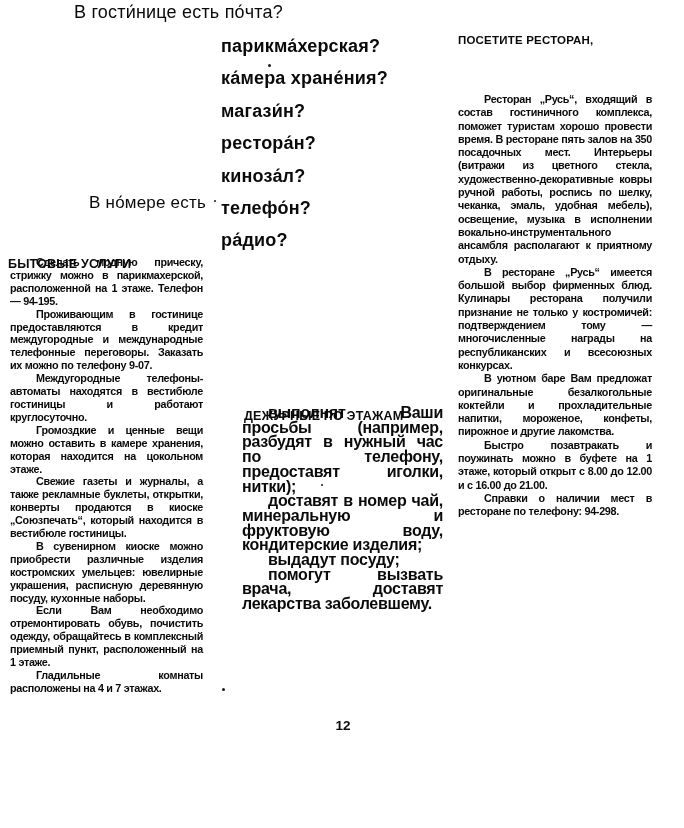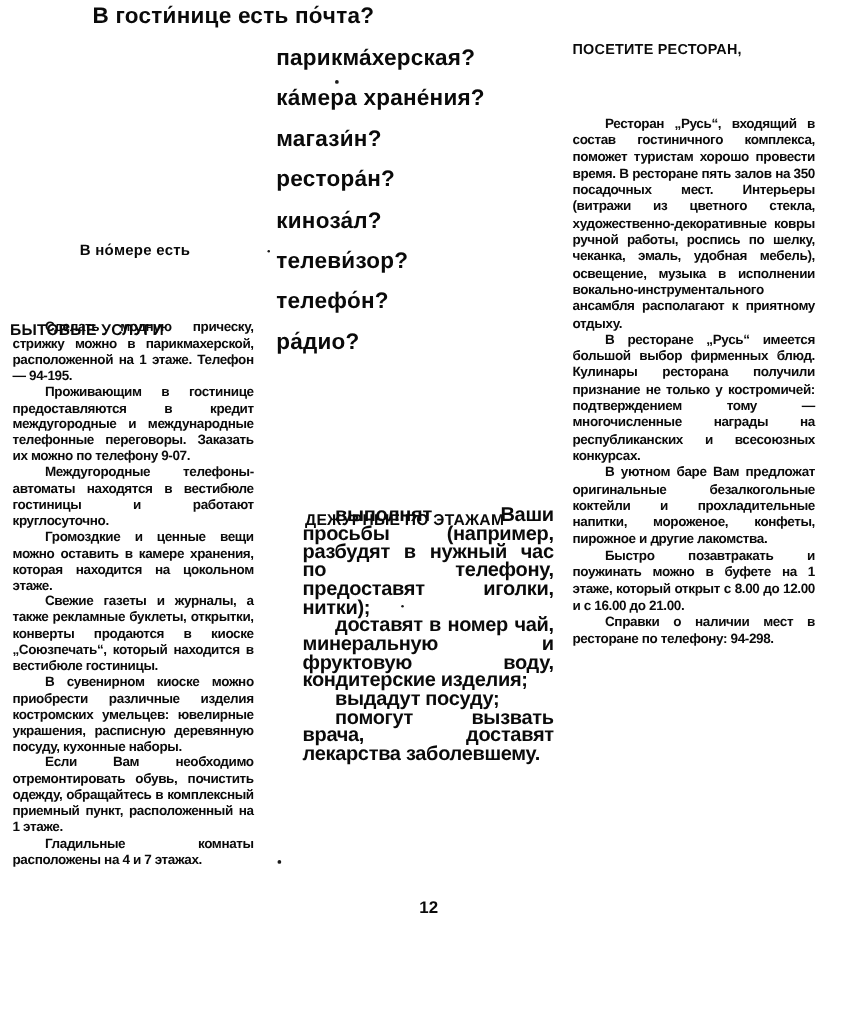--- a/index.html
+++ b/index.html
@@ -8,32 +8,32 @@
     width:684px; height:828px;
     background:#ffffff;
     color:#0a0a0a;
     font-family:"Liberation Sans","DejaVu Sans",sans-serif;
     overflow:hidden;
   }
 
   
   .q-intro {
     position:absolute; left:74px; top:2px;
-    font-size:18px; font-weight:bold; letter-spacing:0.2px;
+    font-size:18px; font-weight:normal; letter-spacing:0.2px;
     white-space:nowrap;
   }
   .q-list {
     position:absolute; left:221px; top:30px;
     font-size:18px; font-weight:bold; letter-spacing:0.2px;
   }
   .q-item { line-height:32.4px; white-space:nowrap; }
   .q-room {
     position:absolute; left:10px; top:193px; width:196px;
-    text-align:center;
-    font-size:12px; font-weight:bold; letter-spacing:0.2px;
+    text-align:right;
+    font-size:17px; font-weight:normal; letter-spacing:0.2px;
     white-space:nowrap;
   }
 
   
   .sec-heading {
     font-weight:bold; text-align:left; letter-spacing:0.2px;margin-top:29px;
   }
   .svc-heading {
     position:absolute; left:8px; top:228px; width:196px;
     font-size:12.5px;
@@ -78,21 +78,20 @@
 <div class="page">
 
   <div class="q-intro">В гости́нице есть по́чта?</div>
 
   <div class="q-list">
     <div class="q-item">парикма́херская?</div>
     <div class="q-item">ка́мера хране́ния?</div>
     <div class="q-item">магази́н?</div>
     <div class="q-item">рестора́н?</div>
     <div class="q-item">киноза́л?</div>
-    <div class="q-item">телеви́зор?</div>
     <div class="q-item">телефо́н?</div>
     <div class="q-item">ра́дио?</div>
   </div>
 
   <div class="q-room">В но́мере есть</div>
 
   <div class="sec-heading svc-heading">БЫТОВЫЕ УСЛУГИ</div>
 
   <div class="col col-left">
     <p>Сделать модную прическу, стрижку можно в парикмахерской, расположенной на 1 этаже. Телефон — 94-195.</p>

